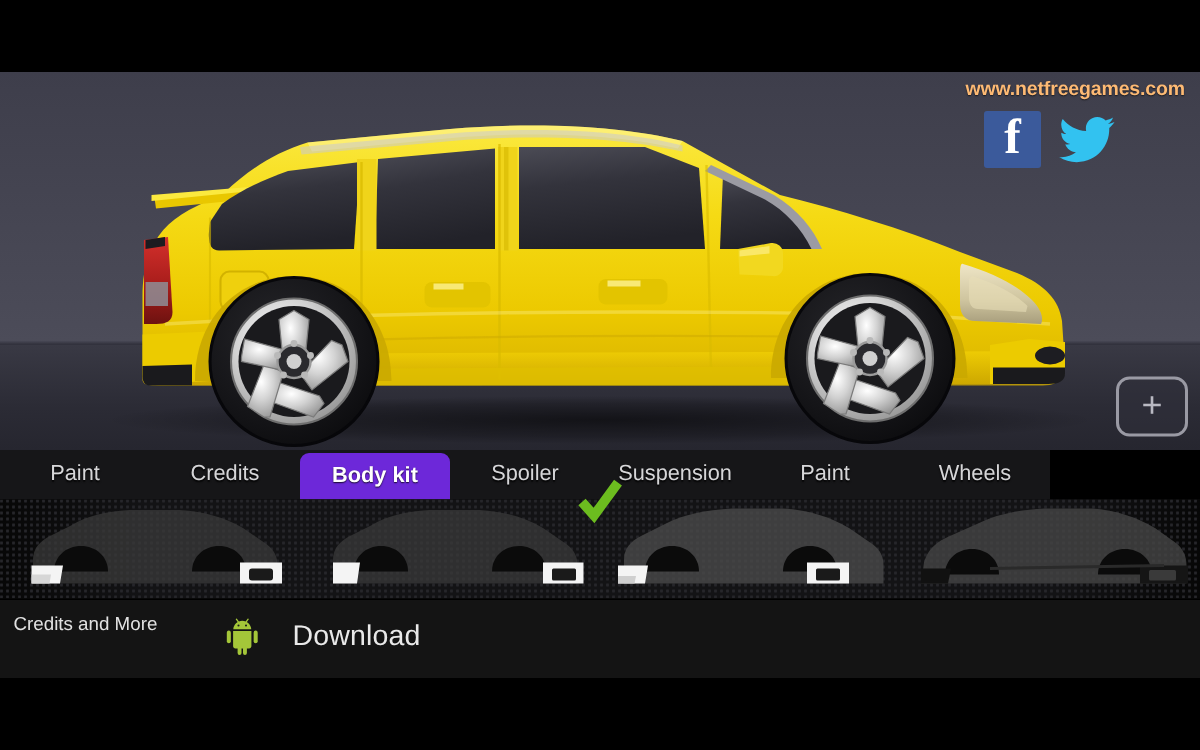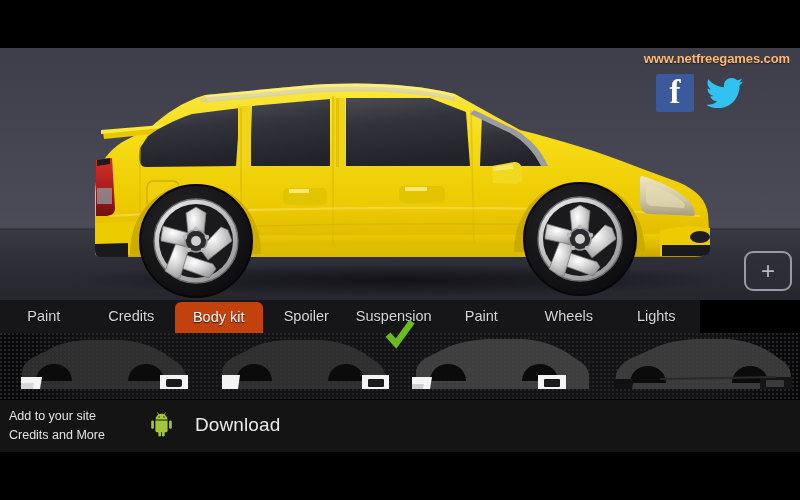--- a/index.html
+++ b/index.html
@@ -69,23 +69,23 @@
     background: #161618;
     display: flex; align-items: flex-end;
   }
   .tab {
     flex: 1 1 0; height: 33px; line-height: 33px; text-align: center;
     font-size: 14.5px; color: #d6d6d8;
     background: transparent;
     text-shadow: 0 1px 1px rgba(0,0,0,.8);
   }
   .tab.active {
-    background: #c2410c;
+    background: #6d28d9;
     color: #ffffff;
-    font-weight: normal;
+    font-weight: bold;
     border-radius: 6px 6px 0 0;
     height: 31px; line-height: 31px;
   }
 
   
   .thumbstrip {
     position: absolute; left: 0; top: 333px; width: 800px; height: 66px;
     background-color: #0d0d0d;
     background-image:
       radial-gradient(circle at 1px 1px, #26262a 0.9px, transparent 1.1px),
@@ -326,21 +326,20 @@
   </div>
 
   <div class="tabbar">
     <div class="tab">Paint</div>
     <div class="tab">Credits</div>
     <div class="tab active">Body kit</div>
     <div class="tab">Spoiler</div>
     <div class="tab">Suspension</div>
     <div class="tab">Paint</div>
     <div class="tab">Wheels</div>
-    <div class="tab">Lights</div>
   </div>
 
   <div class="thumbstrip">
 
     <div class="thumb">
       <svg width="200" height="66" viewBox="0 0 200 66">
         <path d="M22,56 L22,40 C22,33 26,28 34,24 L48,17 C58,11 70,8 86,7 L120,7 C136,8 150,12 162,19 L178,30 C183,34 185,38 185,44 L185,56 Z" fill="#3a3a3a" opacity="0.75"></path>
         <path d="M36,48 C36,38 44,31 54,31 C64,31 72,38 72,48 Z" fill="#0b0b0b"></path>
         <path d="M128,48 C128,38 136,31 146,31 C156,31 164,38 164,48 Z" fill="#0b0b0b"></path>
         <path d="M21,44 L42,44 L40,56 L21,56 Z" fill="#f4f4f4"></path>
@@ -385,21 +384,20 @@
         <path d="M160,44 L192,44 L192,56 L160,56 Z" fill="#151515"></path>
         <rect x="166" y="47" width="18" height="7" rx="1" fill="#3a3a3a"></rect>
         <path d="M60,46 L176,44" stroke="#2a2a2a" stroke-width="2" fill="none"></path>
       </svg>
     </div>
 
   </div>
 
   <div class="bottombar">
     <div class="links">
-      <span>Add to your site</span>
       <span>Credits and More</span>
     </div>
 
     <div class="download">
       <svg class="android-icon" viewBox="0 0 23 25">
         <g fill="#a4c639">
           <path d="M5.4,8.6h12.2v10.2c0,0.8-0.7,1.5-1.5,1.5H6.9c-0.8,0-1.5-0.7-1.5-1.5V8.6z"></path>
           <rect x="8.4" y="19" width="2.6" height="5.6" rx="1.3"></rect>
           <rect x="12" y="19" width="2.6" height="5.6" rx="1.3"></rect>
           <rect x="1.2" y="8.4" width="2.7" height="8.4" rx="1.35"></rect>

